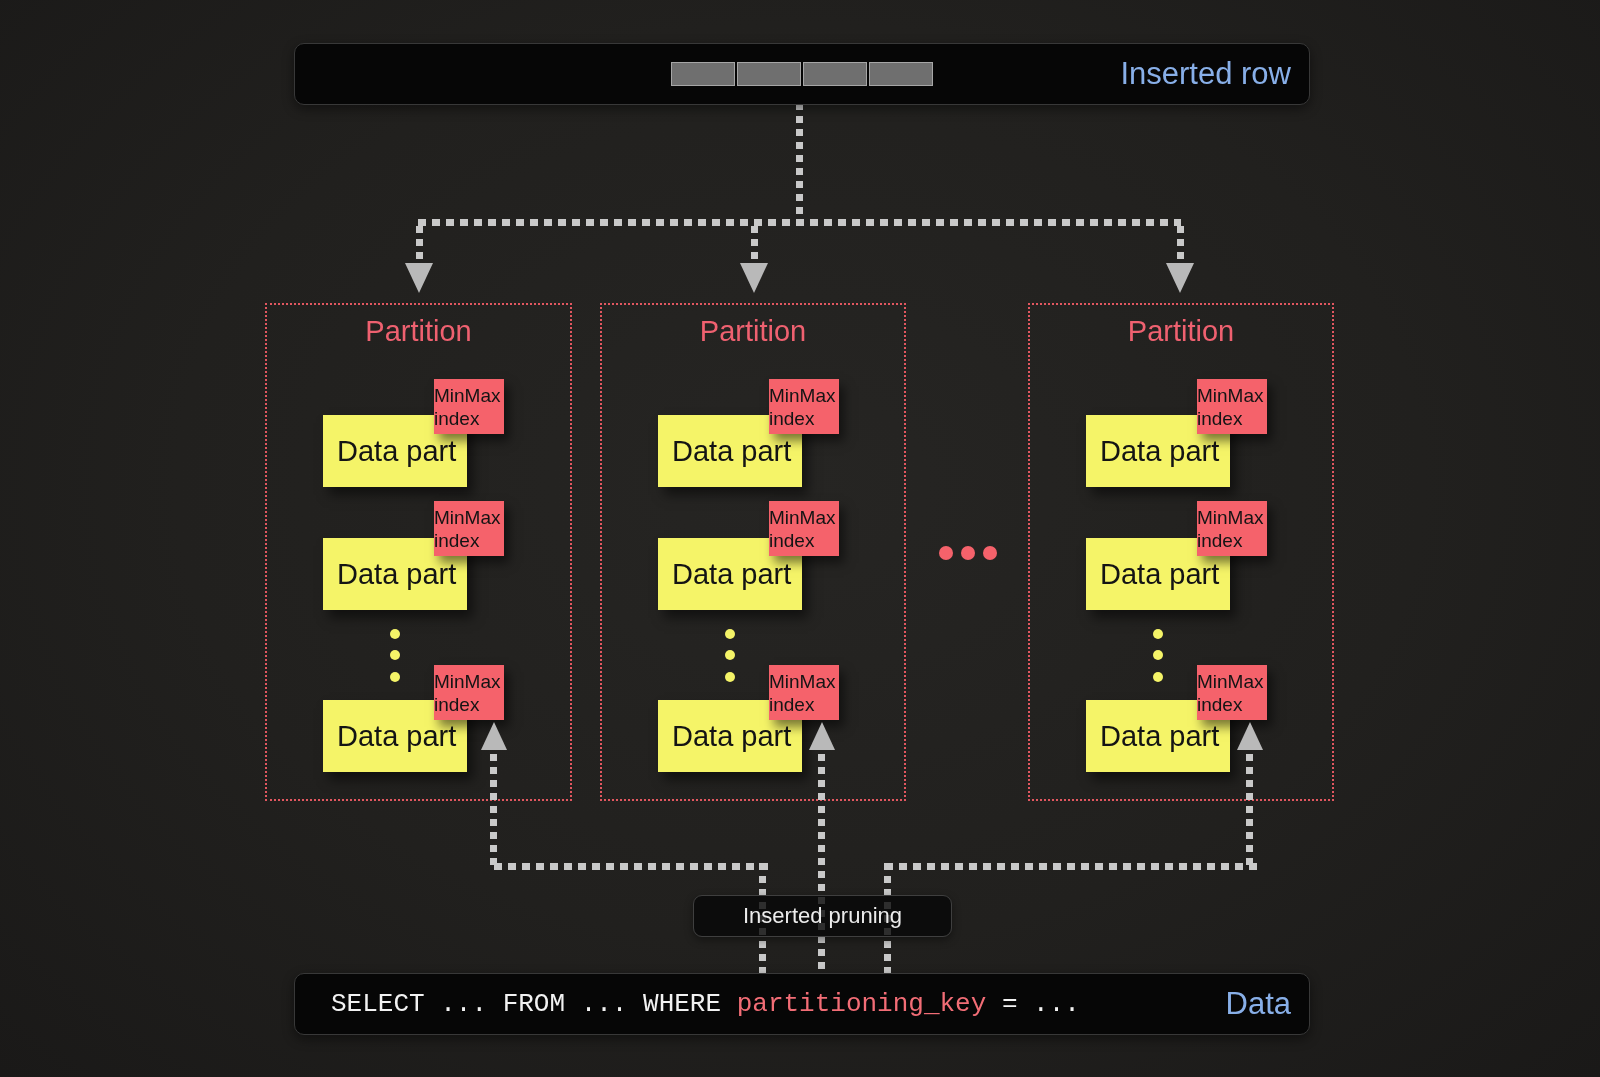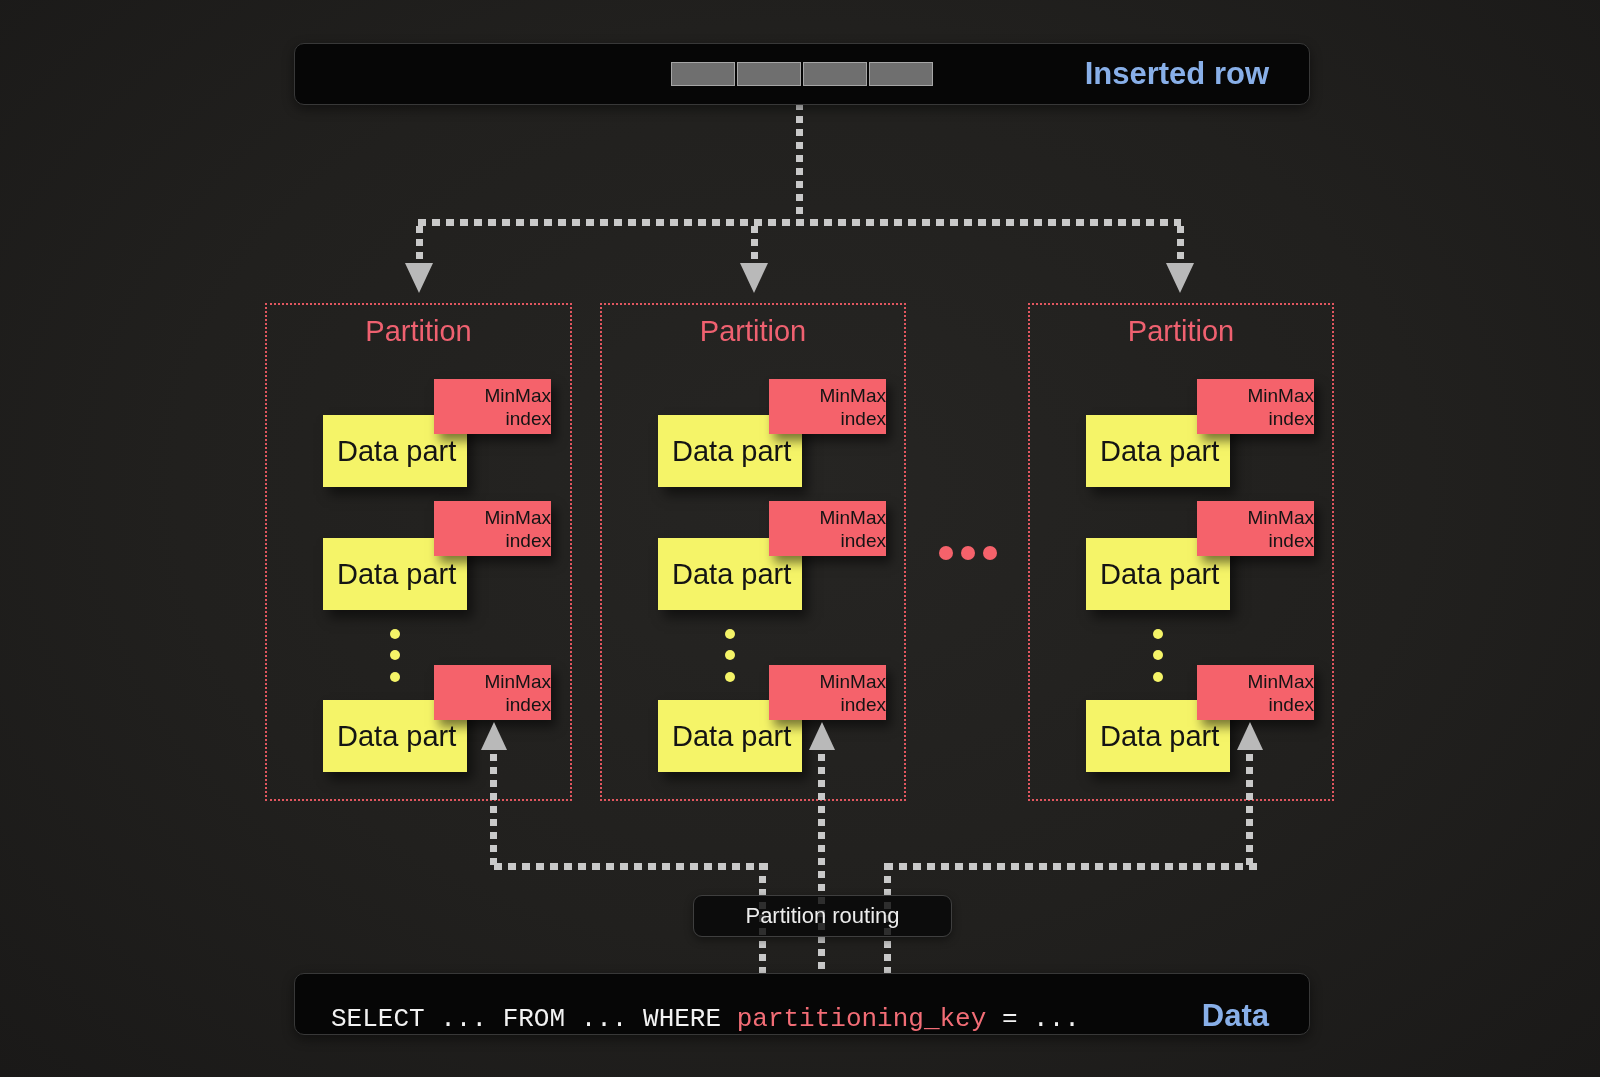--- a/index.html
+++ b/index.html
@@ -27,21 +27,21 @@
     border-left:13px solid transparent; border-right:13px solid transparent;
     border-bottom:28px solid var(--arrow-gray);}
   
   .bar{
     position:absolute; left:294px; width:1014px; height:60px; z-index:3;
     background:var(--bar-background); border:1px solid #383838; border-radius:10px;
     box-shadow:0 4px 12px rgba(0,0,0,.45);
     display:flex; align-items:center;
   }
   #inserted-bar{top:43px; justify-content:flex-end; padding-right:0;}
-  .bar-label{color:var(--accent-blue); font-size:31px; padding-right:40px; white-space:nowrap;font-weight:bold;}
+  .bar-label{color:var(--accent-blue); font-size:31px; padding-right:18px; white-space:nowrap;}
   .segments{position:absolute; left:376px; top:18px; display:flex;}
   .segcell{width:62px; height:22px; background:var(--segment-gray);
     border:1px solid #a6a6a6; margin-right:2px;}
   .segcell:last-child{margin-right:0;}
   
   .pill{
     position:absolute; z-index:4; background:rgba(8,8,8,0.8);
     border:1px solid #3f3f3f; border-radius:9px; box-shadow:0 3px 9px rgba(0,0,0,.4);
     display:flex; align-items:center; justify-content:center;
     color:#ececec; font-size:22px; white-space:nowrap;
@@ -53,32 +53,32 @@
     border:2px dotted var(--partition-border-red);}
   #p1{left:265px; width:303px;} #p2{left:600px; width:302px;} #p3{left:1028px; width:302px;}
   .ptitle{position:absolute; top:10px; left:0; width:100%; text-align:center;
     color:var(--partition-title-red); font-size:29px;}
   .datapart{position:absolute; left:56px; width:130px; height:72px; z-index:1;
     background:var(--datapart-yellow); color:#141414; font-size:29px;
     display:flex; align-items:center; padding-left:14px;
     box-shadow:6px 8px 11px rgba(0,0,0,.5); white-space:nowrap;}
   .minmax{position:absolute; left:167px; width:70px; height:55px; z-index:2;
     background:var(--minmax-red); color:#141414; font-size:19px; line-height:23px;
-    display:flex; align-items:center; justify-content:center; text-align:right;
-    box-shadow:5px 7px 10px rgba(0,0,0,.5);padding-left:47px;}
+    display:flex; align-items:center; justify-content:center; text-align:left;
+    box-shadow:5px 7px 10px rgba(0,0,0,.5);}
   .mm1{top:74px;} .dp1{top:110px;}
   .mm2{top:196px;} .dp2{top:233px;}
   .mm3{top:360px;} .dp3{top:395px;}
   .ydot{position:absolute; left:123px; width:10px; height:10px; border-radius:50%;
     background:var(--datapart-yellow);}
   .yd1{top:324px;} .yd2{top:345px;} .yd3{top:367px;}
   .rdot{position:absolute; top:546px; width:14px; height:14px; border-radius:50%;
     background:var(--minmax-red); z-index:2;}
   
-  #query-bar{top:973px; justify-content:space-between; padding:0; z-index:5;align-items:flex-end;}
+  #query-bar{top:973px; justify-content:space-between; padding:0; z-index:5;}
   .sql{font-family:"Liberation Mono","DejaVu Sans Mono",monospace; font-size:26px;
     color:var(--sql-white); padding-left:36px; white-space:pre;}
   .sql .key{color:var(--sql-red);}
 </style>
 </head>
 <body>
 
 <div id="stage">
 
   <div class="vdash" style="left:796px; top:103px; height:116px;"></div>
@@ -148,20 +148,20 @@
     <div class="datapart dp1">Data part</div>
     <div class="minmax mm2">MinMax index</div>
     <div class="datapart dp2">Data part</div>
     <div class="ydot yd1"></div>
     <div class="ydot yd2"></div>
     <div class="ydot yd3"></div>
     <div class="minmax mm3">MinMax index</div>
     <div class="datapart dp3">Data part</div>
   </div>
 
-  <div class="pill" id="pruning-pill">Partition routing</div>
+  <div class="pill" id="pruning-pill">Inserted pruning</div>
 
   <div class="bar" id="query-bar">
     <div class="sql"><span>SELECT ... FROM ... WHERE </span><span class="key">partitioning_key</span><span> = ...</span></div>
     <div class="bar-label">Data</div>
   </div>
 
 </div>
 
 </body></html>

